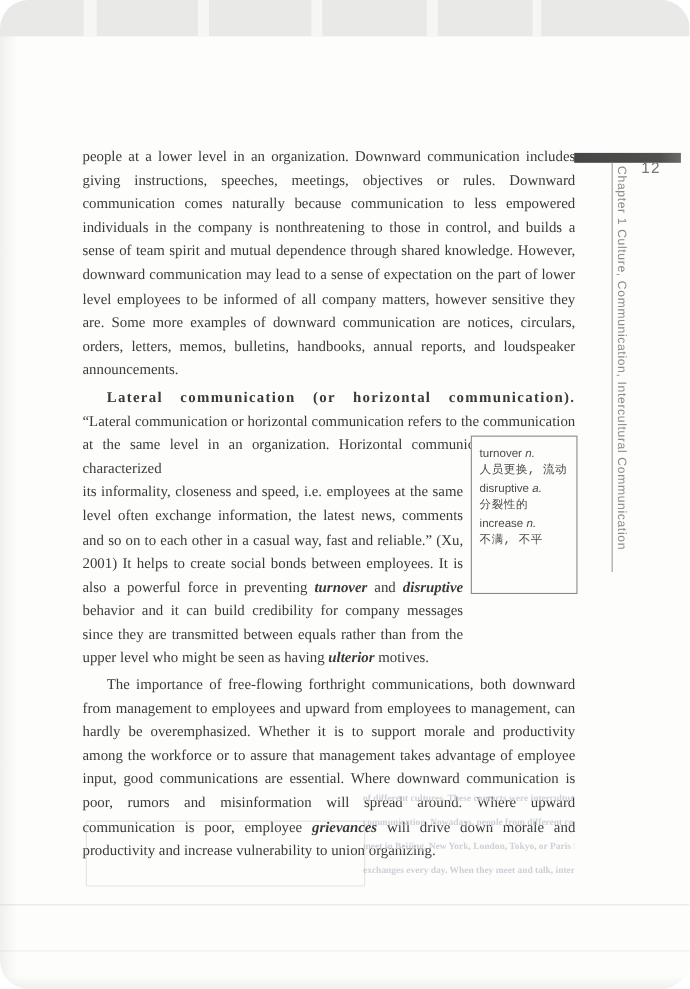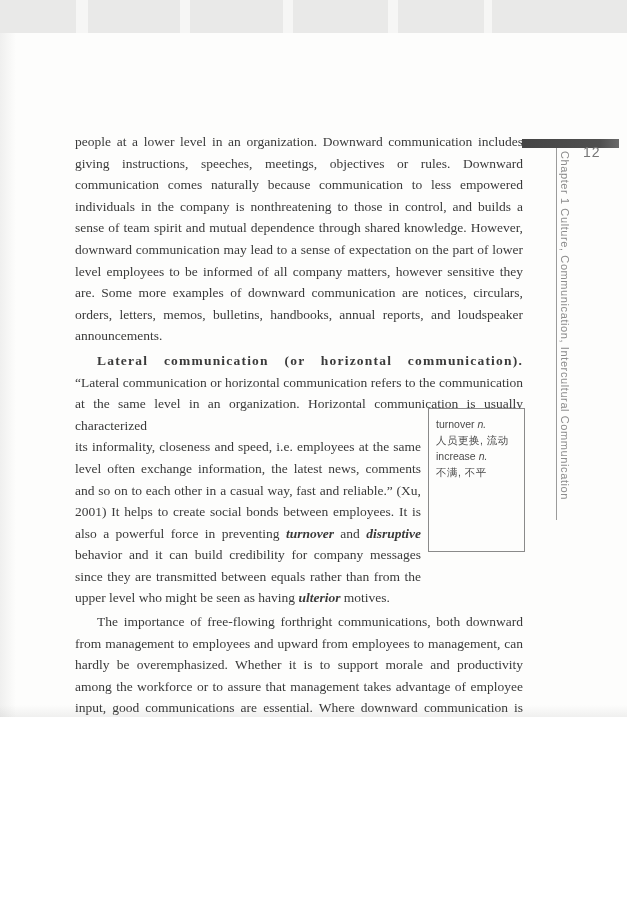--- a/index.html
+++ b/index.html
@@ -1,24 +1,25 @@
 <!DOCTYPE html>
 <html><head>
 <meta charset="utf-8">
 <style>
   html, body { margin: 0; padding: 0; }
   body { background: #ffffff; }
 
   .screen {
     position: relative;
     width: 627px;
-    height: 717px;
+    height: 899px;
     background: #fdfdfc;
     overflow: hidden;
     font-family: "Liberation Serif", serif;
+    border-radius: 26px;
   }
 
   
   .scan-top-band {
     position: absolute; left: 0; top: 0; width: 627px; height: 33px;
     background: #e9e9e8;
   }
   .scan-top-band .stripe {
     position: absolute; top: 0; height: 33px; background: #f6f6f5;
   }
@@ -46,32 +47,32 @@
     text-align: justify;
   }
   .body-p.indent { text-indent: 22px; }
   .body-p.jlast { text-align-last: justify; }
   .body-p.narrow { width: 346px; }
   .r-h { font-weight: bold; letter-spacing: 1.2px; margin-top: 14px; }
   .r-bi { font-weight: bold; font-style: italic; }
 
   
   .vocab-box {
-    position: absolute; left: 428px; top: 408px; width: 97px; height: 144px;
+    position: absolute; left: 428px; top: 396px; width: 97px; height: 144px;
     box-sizing: border-box;
     border: 1px solid #8a8a8a;
     background: #fdfdfc;
     padding: 7px 0 0 7px;
     font-family: "Liberation Sans", sans-serif;
     font-size: 10.5px;
     line-height: 16px;
     color: #4a4a4a;
   }
   .vocab-entry .vp { font-style: italic; margin-left: 3px; }
-  .vocab-line-cn { letter-spacing: 0.5px; }
+  .vocab-line-cn { letter-spacing: 0.5px; font-family: Liberation Mono, monospace; }
 
   
   .header-bar {
     position: absolute; left: 522px; top: 139px; width: 97px; height: 9px;
     background: linear-gradient(90deg, #454545 0%, #4f4f4f 80%, #6a6a6a 100%);
   }
   .side-rule {
     position: absolute; left: 556px; top: 148px; width: 1px; height: 372px;
     background: #9b9b9b;
   }
@@ -130,20 +131,24 @@
     <p class="body-p narrow"><span>its informality, closeness and speed, i.e. employees at the same level often exchange information, the latest news, comments and so on to each other in a casual way, fast and reliable.” (Xu, 2001) It helps to create social bonds between employees. It is also a powerful force in preventing </span><span class="r-bi">turnover</span><span> and </span><span class="r-bi">disruptive</span><span> behavior and it can build credibility for company messages since they are transmitted between equals rather than from the upper level who might be seen as having </span><span class="r-bi">ulterior</span><span> motives.</span></p>
     <p class="body-p indent" style="margin-top:2px;"><span>The importance of free-flowing forthright communications, both downward from management to employees and upward from employees to management, can hardly be overemphasized. Whether it is to support morale and productivity among the workforce or to assure that management takes advantage of employee input, good communications are essential. Where downward communication is poor, rumors and misinformation will spread around. Where upward communication is poor, employee </span><span class="r-bi">grievances</span><span> will drive down morale and productivity and increase vulnerability to union organizing.</span></p>
   </div>
 
   <div class="vocab-box">
     <div class="vocab-entry">
       <div><span class="vw">turnover</span><span class="vp">n.</span></div>
       <div class="vocab-line-cn">人员更换, 流动</div>
     </div>
     <div class="vocab-entry">
+      <div><span class="vw">disruptive</span><span class="vp">a.</span></div>
+      <div class="vocab-line-cn">分裂性的</div>
+    </div>
+    <div class="vocab-entry">
       <div><span class="vw">increase</span><span class="vp">n.</span></div>
       <div class="vocab-line-cn">不满, 不平</div>
     </div>
   </div>
 
   <div class="header-bar"></div>
   <div class="side-rule"></div>
   <div class="page-number">12</div>
   <div class="chapter-vertical">Chapter 1 Culture, Communication, Intercultural Communication</div>
 

